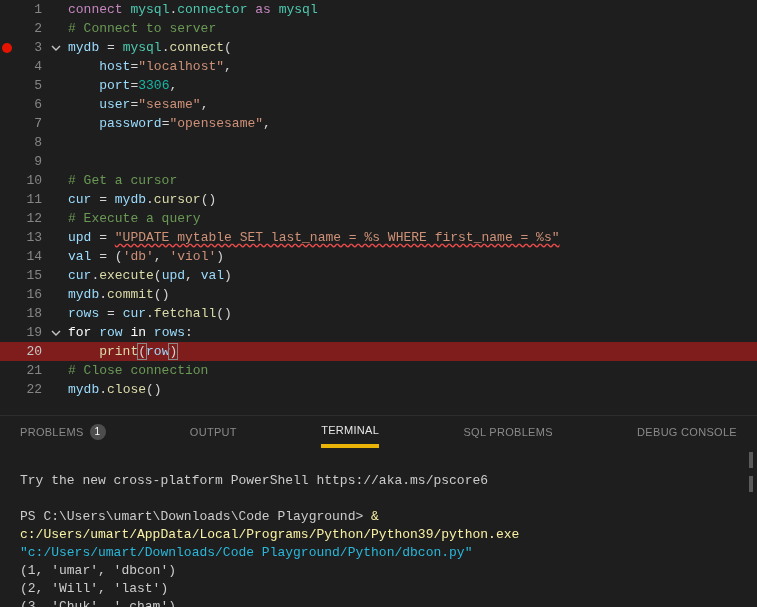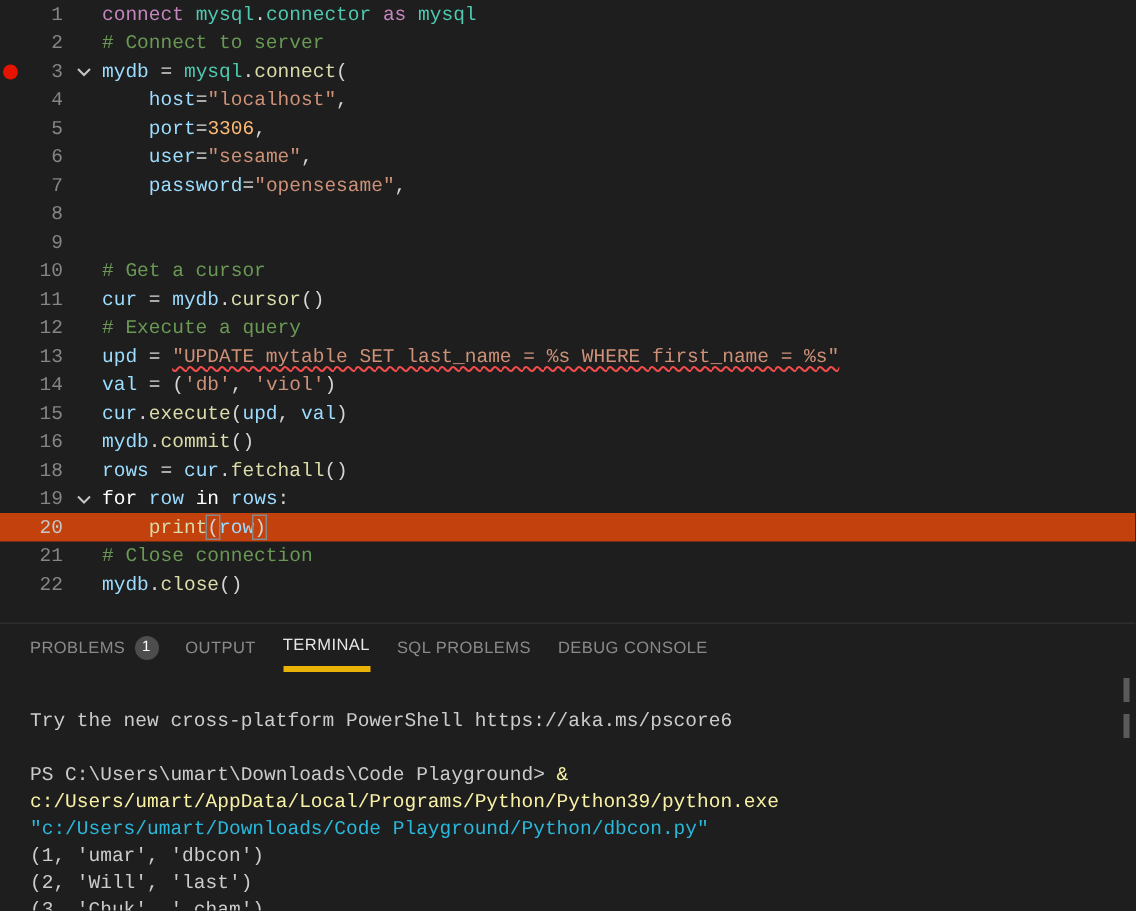--- a/index.html
+++ b/index.html
@@ -48,30 +48,30 @@
   }
   .chevron {
     width: 10px; height: 10px;
     display: inline-block;
   }
   .code-content {
     white-space: pre;
     padding-left: 4px;
   }
   .line-selected {
-    background: #c2410c;
+    background: #7f1d1d;
   }
   
   .kw { color: #ffffff; }
   .imp { color: #c586c0; }
   .mod { color: #4ec9b0; }
   .var { color: #9cdcfe; }
   .func { color: #dcdcaa; }
   .str { color: #ce9178; }
-  .num { color: #fdba74; text-align: center; }
+  .num { color: #14b8a6; text-align: center; }
   .cmt { color: #6a9955; }
   .op { color: #d4d4d4; }
   .pun { color: #d4d4d4; }
   .sql-err {
     color: #ce9178;
     text-decoration: underline wavy #f14c4c;
     text-underline-offset: 2px;
   }
   .bracket-hl {
     border: 1px solid #888;
@@ -81,26 +81,27 @@
   
   .panel {
     border-top: 1px solid #2d2d2d;
     height: 192px;
     display: flex;
     flex-direction: column;
     position: relative;
   }
   .tabs {
     display: flex;
-    gap: 18px;
+    gap: 0;
     padding: 0 20px;
     height: 32px;
     align-items: center;
     font-family: 'Segoe UI', Arial, sans-serif;
     font-size: 11px;
+    justify-content: space-between;
   }
   .tab {
     color: #8a8a8a;
     letter-spacing: 0.3px;
     height: 32px;
     display: flex;
     align-items: center;
     cursor: pointer;
     border-bottom: 1px solid transparent;
   }

